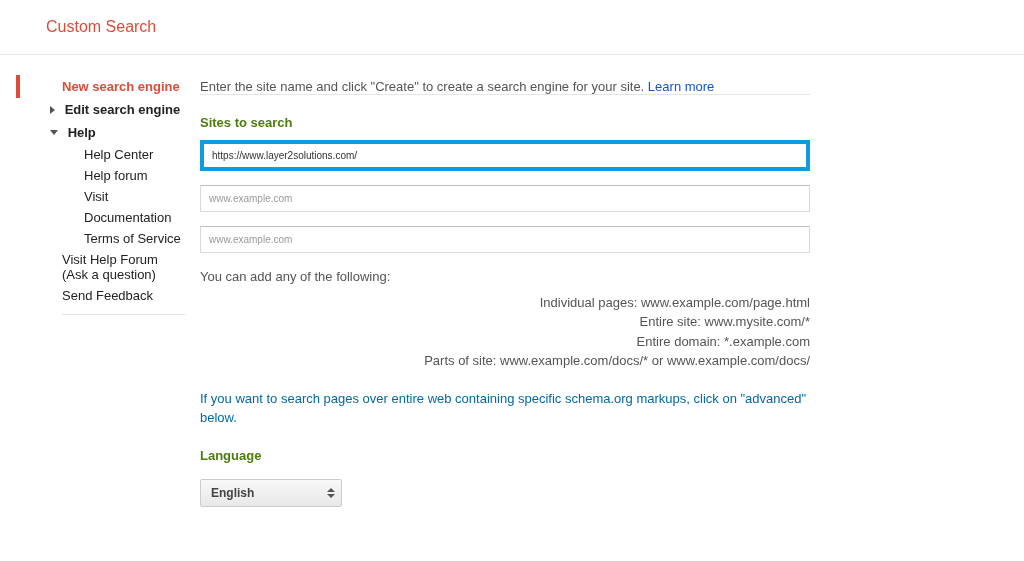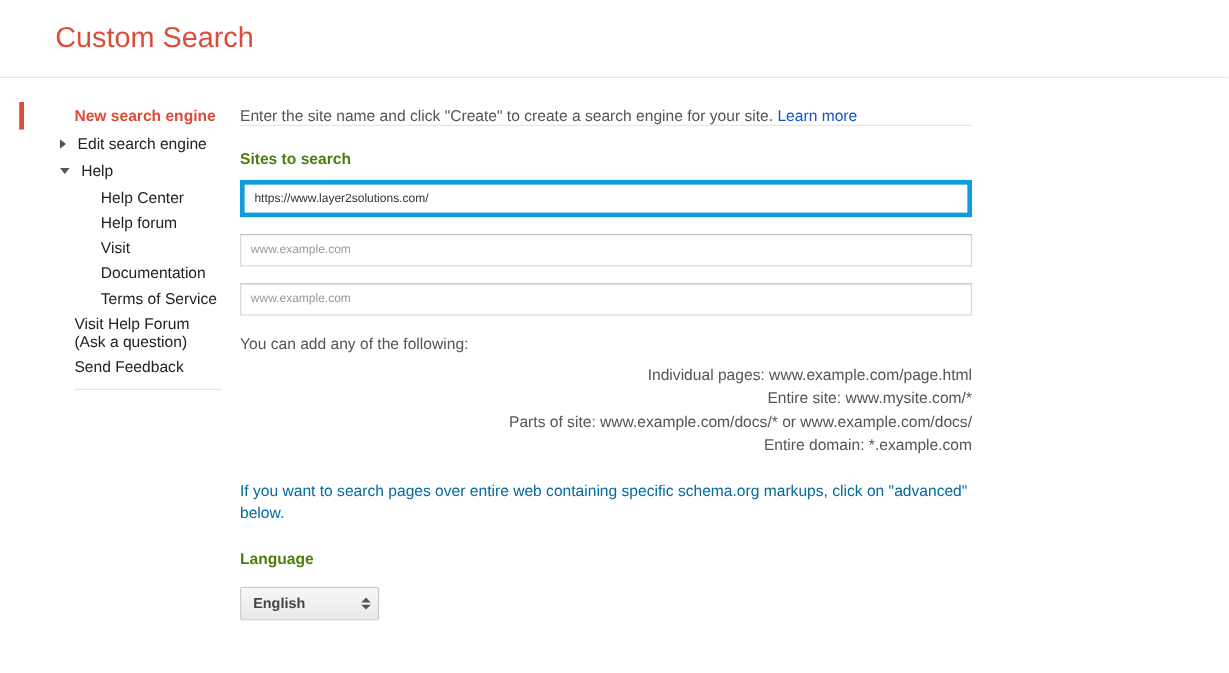--- a/index.html
+++ b/index.html
@@ -12,36 +12,37 @@
       font-size: 13px;
       color: #222;
       background: #fff;
     }
     .header {
       padding: 18px 0 18px 46px;
       border-bottom: 1px solid #e5e5e5;
     }
     .header-title {
       color: #dd4b39;
-      font-size: 24px;
+      font-size: 16px;
       font-weight: normal;
     }
     .container {
       display: flex;
     }
     .sidebar {
       width: 200px;
       padding: 20px 0 0 16px;
       flex-shrink: 0;
     }
     .nav-item {
       padding: 4px 0 4px 46px;
       cursor: pointer;
       color: #222;
       position: relative;
+      font-weight: bold;
     }
     .nav-item.active {
       color: #dd4b39;
       font-weight: bold;
     }
     .nav-item.active::before {
       content: '';
       position: absolute;
       left: 0;
       top: 0;
@@ -155,21 +156,21 @@
       margin-bottom: 20px;
       line-height: 1.5;
     }
     .select-wrap {
       display: inline-block;
       position: relative;
       background: linear-gradient(to bottom, #f8f8f8, #e8e8e8);
       border: 1px solid #ccc;
       border-radius: 2px;
       height: 28px;
-      width: 116px;
+      width: 142px;
       margin-top: 6px;
     }
     .select-wrap select {
       appearance: none;
       -webkit-appearance: none;
       background: transparent;
       border: none;
       padding: 5px 24px 5px 10px;
       font-size: 12px;
       font-weight: bold;
@@ -260,24 +261,24 @@
     <div class="help-block">
       <div>You can add any of the following:</div>
       <div class="help-list">
         <div class="line">
           <span class="label-part">Individual pages</span><span class="value-part">: www.example.com/page.html</span>
         </div>
         <div class="line">
           <span class="label-part">Entire site</span><span class="value-part">: www.mysite.com/*</span>
         </div>
         <div class="line">
+          <span class="label-part">Entire domain</span><span class="value-part">: *.example.com</span>
+        </div>
+        <div class="line">
           <span class="label-part">Parts of site</span><span class="value-part">: www.example.com/docs/* or www.example.com/docs/</span>
-        </div>
-        <div class="line">
-          <span class="label-part">Entire domain</span><span class="value-part">: *.example.com</span>
         </div>
       </div>
     </div>
 
     <div class="schema-note">If you want to search pages over entire web containing specific schema.org markups, click on "advanced" below.</div>
 
     <div class="section-label">Language</div>
     <div class="select-wrap">
       <select>
         <option>English</option>

